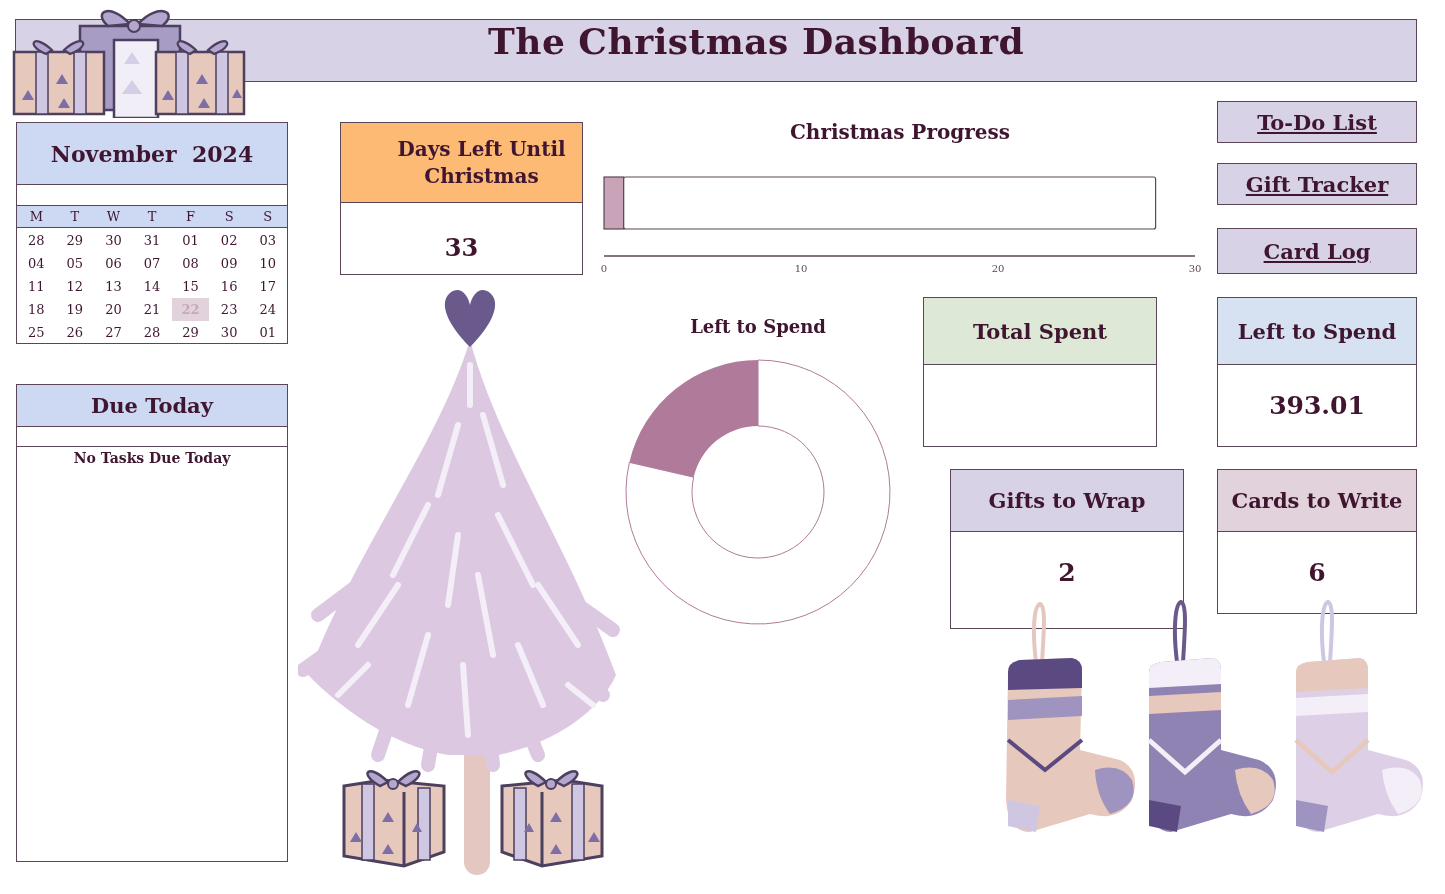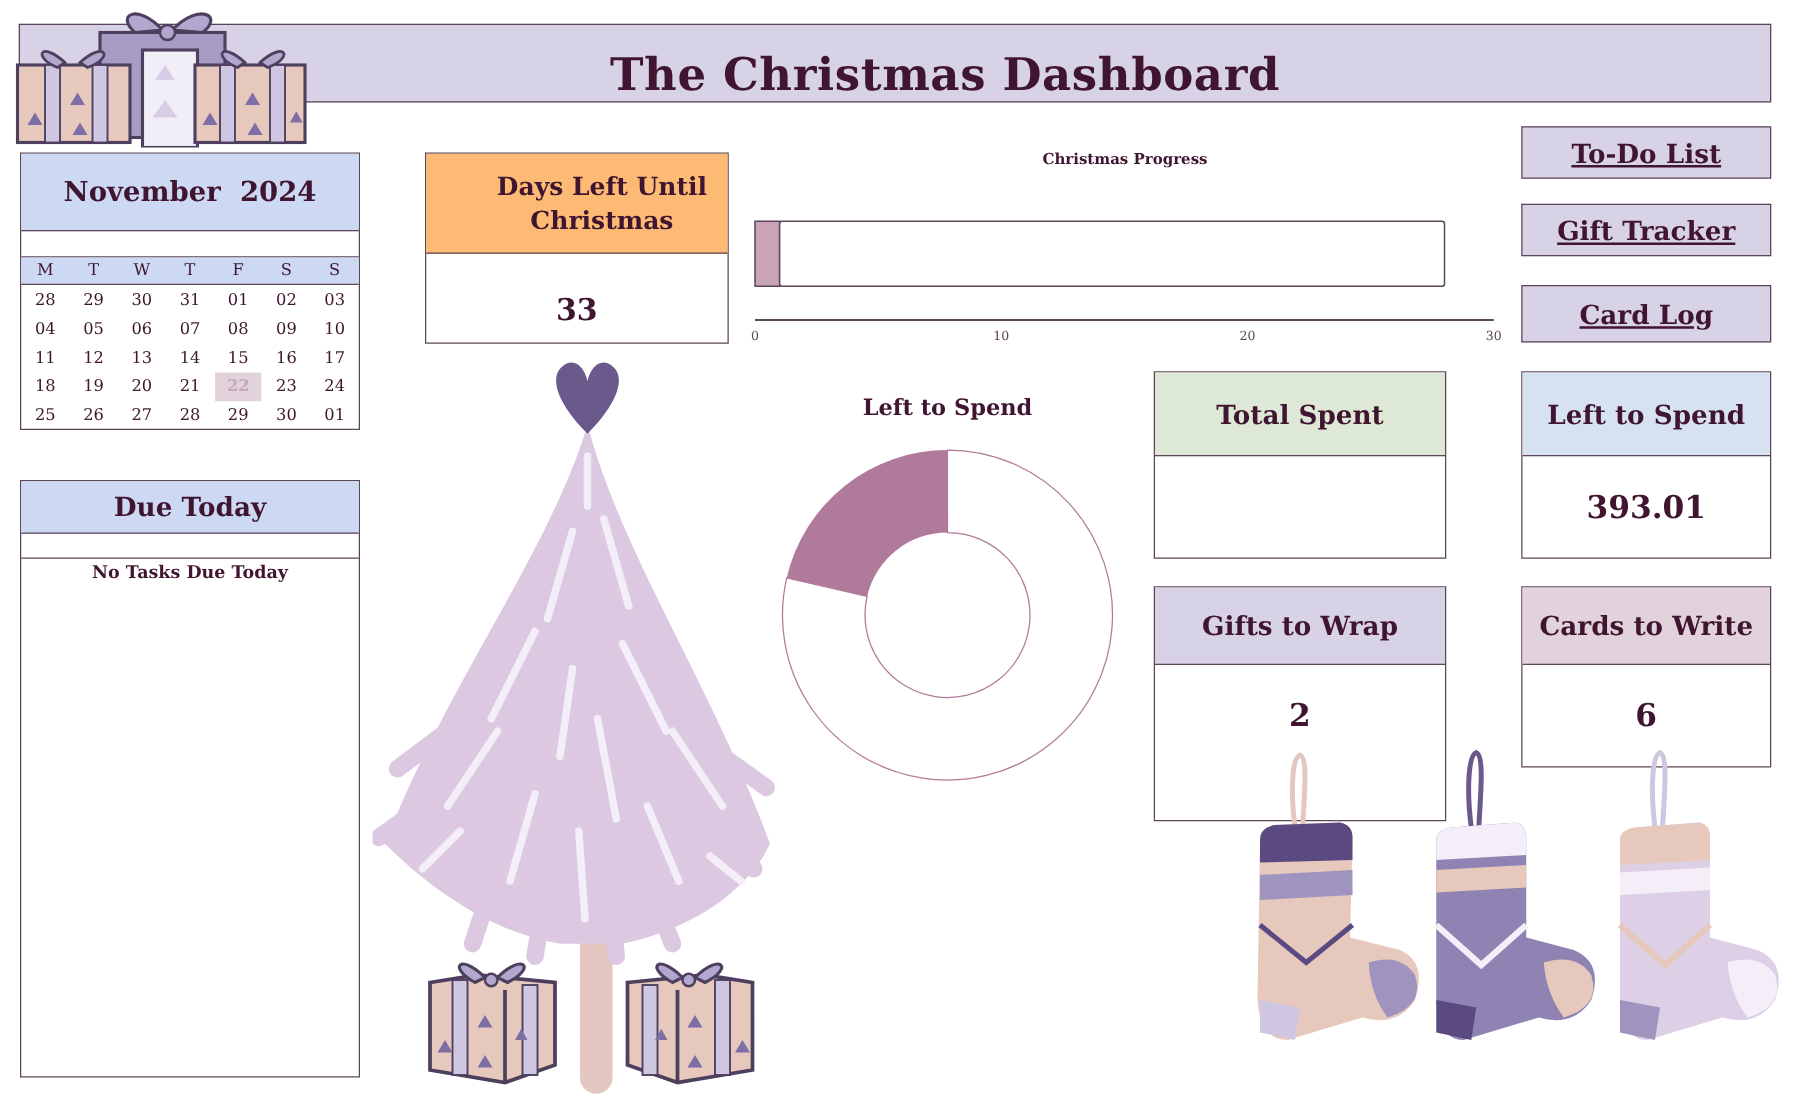--- a/index.html
+++ b/index.html
@@ -4,21 +4,21 @@
 <style>
   * { box-sizing: border-box; margin: 0; padding: 0; }
   html, body { width: 1445px; height: 894px; background: #ffffff; overflow: hidden; }
   body { position: relative; font-family: "DejaVu Serif", "Liberation Serif", serif; color: #3f1530; }
 
   .abs { position: absolute; }
   .box { position: absolute; border: 1.5px solid #5a4656; background: #fff; }
   .hdr { display: flex; align-items: center; justify-content: center; text-align: center; font-weight: bold; color: #3f1530; border-bottom: 1.5px solid #5a4656; }
 
   
-  #title-bar { left: 15px; top: 19px; width: 1402px; height: 63px; background: #d8d2e6; border: 1.5px solid #5a4656; display:flex; align-items:flex-end; justify-content:center;padding-left:20px; }
+  #title-bar { left: 15px; top: 19px; width: 1402px; height: 63px; background: #d8d2e6; border: 1.5px solid #5a4656; display:flex; align-items:flex-start; justify-content:center;padding-left:20px; }
   #title-bar span { font-size: 36px; font-weight: bold; letter-spacing: 0.5px; color: #3f1530; padding-left: 60px; }
 
   
   #calendar { left: 16px; top: 122px; width: 272px; height: 222px; }
   #calendar .month { height: 62px; background: #cdd8f3; font-size: 22px; }
   #calendar .spacer { height: 21px; border-bottom: 1.5px solid #5a4656; }
   #calendar .dow { height: 22px; background: #cdd8f3; display: grid; grid-template-columns: repeat(7, 1fr); border-bottom: 1.5px solid #5a4656; }
   #calendar .dow span { text-align: center; font-size: 13px; line-height: 21px; color: #3f1530; }
   #calendar .grid { display: grid; grid-template-columns: repeat(7, 1fr); grid-auto-rows: 23px; padding-top: 1px; }
   #calendar .grid span { text-align: center; font-size: 13px; line-height: 23px; color: #3f1530; }
@@ -29,21 +29,21 @@
   #due .hdr { height: 42px; background: #cdd8f3; font-size: 21px; }
   #due .spacer { height: 20px; border-bottom: 1.5px solid #5a4656; }
   #due .msg { text-align: center; font-size: 14px; padding-top: 3px; color: #3f1530; font-weight: bold; }
 
   
   #days { left: 340px; top: 122px; width: 243px; height: 153px; }
   #days .hdr { height: 80px; background: #fdba74; font-size: 20px; line-height: 27px; padding-left: 40px; }
   #days .val { height: 88px; display:flex; align-items:center; justify-content:center; font-size: 24px; font-weight: bold; }
 
   
-  #progress-title { left: 600px; top: 120px; width: 600px; text-align: center; font-size: 12px; font-weight: bold; }
+  #progress-title { left: 600px; top: 120px; width: 600px; text-align: center; font-size: 20px; font-weight: bold; }
   #progress-svg { left: 596px; top: 165px; width: 615px; height: 120px; }
 
   
   #donut-title { left: 608px; top: 316px; width: 300px; text-align: center; font-size: 18px; font-weight: bold; }
   #donut-svg { left: 620px; top: 354px; width: 276px; height: 276px; }
 
   
   .nav { position: absolute; left: 1217px; width: 200px; height: 42px; background: #d8d2e6; border: 1.5px solid #5a4656; display:flex; align-items:center; justify-content:center; font-size: 21px; font-weight: bold; text-decoration: underline; color: #3f1530; cursor: pointer; }
 
   
@@ -173,21 +173,21 @@
 <div class="nav" style="top:163px">Gift Tracker</div>
 <div class="nav" style="top:228px;height:46px">Card Log</div>
 
 <div class="card" style="left:923px;top:297px;height:150px">
   <div class="hdr" id="hdr-spent" style="height: 67px; background: rgb(221, 232, 214);">Total Spent</div>
 </div>
 <div class="card" style="left:1217px;top:297px;width:200px;height:150px">
   <div class="hdr" id="hdr-left" style="height: 67px; background: rgb(214, 225, 242);">Left to Spend</div>
   <div class="val" style="height:80px">393.01</div>
 </div>
-<div class="card" style="left:923px;top:469px;height:188px">
+<div class="card" style="left:950px;top:469px;height:160px">
   <div class="hdr" id="hdr-wrap" style="height: 62px; background: rgb(216, 210, 230);">Gifts to Wrap</div>
   <div class="val" style="height:80px">2</div>
 </div>
 <div class="card" style="left:1217px;top:469px;width:200px;height:145px">
   <div class="hdr" id="hdr-cards" style="height: 62px; background: rgb(226, 210, 220);">Cards to Write</div>
   <div class="val" style="height:80px">6</div>
 </div>
 
 <svg class="deco" style="left:298px;top:285px;width:325px;height:595px" viewBox="0 0 325 595">
   <rect x="166" y="440" width="26" height="150" rx="13" fill="#e5c7c2"></rect>

